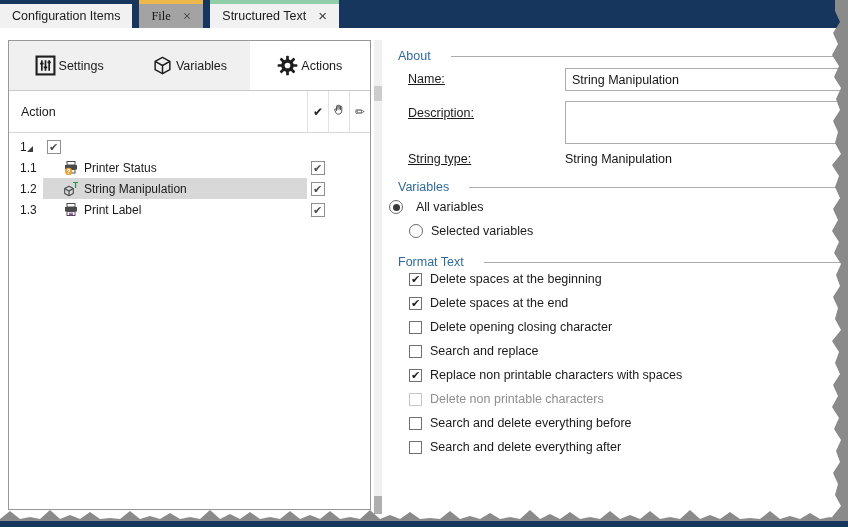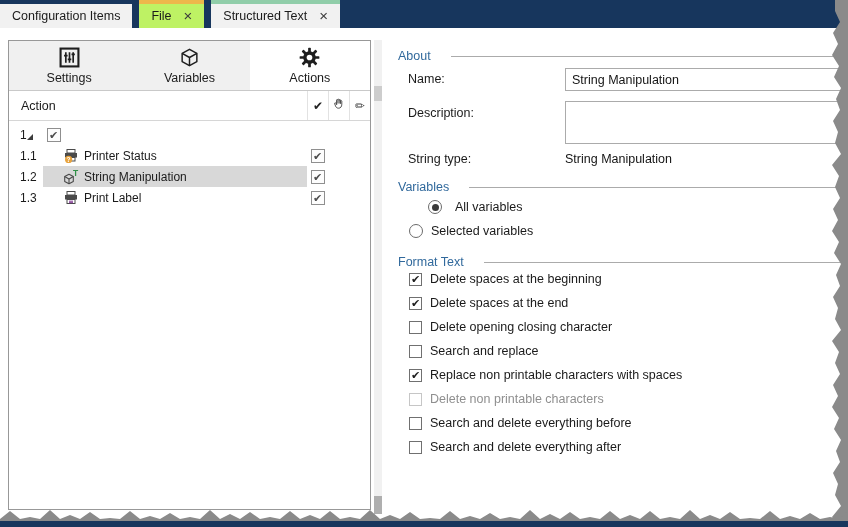--- a/index.html
+++ b/index.html
@@ -9,32 +9,32 @@
     background:#fff; font-family:"Liberation Sans","DejaVu Sans",sans-serif;
     color:#1a1a1a; font-size:12.5px;padding-left:44px;
   }
   
   .tabbar { position:absolute; left:0; top:0; width:848px; height:28px;
     background:#17365D; display:flex; align-items:stretch; }
   .tab { display:flex; flex-direction:column; margin-right:7px; cursor:default; }
   .tab-accent { height:4px; background:transparent; }
   .tab-body { flex:1; display:flex; align-items:center; padding:0 12px;
     background:#F1F1F1; white-space:nowrap; }
-  .tab.active .tab-body { background:#bef264; }
+  .tab.active .tab-body { background:#a3a3a3;font-family:Liberation Serif, serif; }
   .tab-close { margin-left:12px; font-size:15px; line-height:10px; color:#3c3c3c; }
   
   .panel-left { position:absolute; left:8px; top:40px; width:363px; height:470px;
     border:1px solid #989898; background:#fff; }
   .lp-toolbar { height:50px; display:flex; background:#F0F0F0; border-bottom:1px solid #C9C9C9; }
-  .tool-btn { flex:1; display:flex; flex-direction:column; align-items:center;
+  .tool-btn { flex:1; display:flex; flex-direction:row; align-items:center;
     justify-content:center; gap:3px; }
   .tool-btn.selected { background:#fff; }
   .tool-btn .ticon { width:21px; height:21px; display:flex; align-items:center; justify-content:center; }
   .tool-btn .tlabel { font-size:12.5px; }
-  .lp-header { height:30px; display:flex; align-items:center; border-bottom:1px solid #D6D6D6; }
+  .lp-header { height:42px; display:flex; align-items:center; border-bottom:1px solid #D6D6D6; }
   .lp-header-title { flex:1; padding-left:12px; }
   .hcell { width:21px; height:100%; display:flex; align-items:center; justify-content:center;
     border-left:1px solid #E2E2E2; font-size:12px; color:#222; }
   .rows { padding-top:3px; }
   .trow { height:21px; display:flex; align-items:center; font-size:12px; }
   .trow .num { width:34px; padding-left:11px; position:relative; color:#1a1a1a; height:21px;
     display:flex; align-items:center; }
   .expander { position:absolute; left:18px; top:10px; width:0; height:0;
     border-left:6px solid transparent; border-bottom:6px solid #3C3C3C; }
   .trow .content { width:264px; height:21px; display:flex; align-items:center; gap:5px; }
@@ -46,21 +46,21 @@
     display:flex; align-items:center; justify-content:center;
     font-size:11px; line-height:12px; color:#4D4D4D; }
   
   .vscroll { position:absolute; left:374px; top:40px; width:8px; height:472px; background:#F1F1F1; }
   .vthumb1 { position:absolute; left:0; top:46px; width:8px; height:15px; background:#CDCDCD; }
   .vthumb2 { position:absolute; left:0; top:456px; width:8px; height:18px; background:#AFAFAF; }
   
   .sec-h { position:absolute; display:flex; align-items:center; gap:20px; height:16px; right:6px; }
   .sec-h .sec-title { color:#31699C; white-space:nowrap; }
   .sec-h .rule { flex:1; height:1px; background:#ABABAB; }
-  .flabel { position:absolute; color:#1a1a1a; }
+  .flabel { position:absolute; color:#1a1a1a;text-decoration:underline; }
   .fvalue { position:absolute; color:#141414; }
   .tinput { position:absolute; border:1px solid #ABABAB; background:#fff; padding:0 6px;
     font-family:"Liberation Sans","DejaVu Sans",sans-serif; font-size:12.5px; color:#141414; }
   textarea.tinput { resize:none; padding:3px 6px; }
   .radio-row { position:absolute; display:flex; align-items:center; gap:8px; height:16px; }
   .radio { width:14px; height:14px; border:1px solid #6B6B6B; border-radius:50%;
     background:#fff; display:flex; align-items:center; justify-content:center; }
   .radio.sel::after { content:''; width:7px; height:7px; border-radius:50%; background:#3A3A3A; }
   .check-list { position:absolute; left:409px; top:267px; display:flex; flex-direction:column; }
   .check-row { height:24px; display:flex; align-items:center; gap:8px; }
@@ -224,21 +224,21 @@
   <span class="flabel" style="left:408px; top:106px;">Description:</span>
   <textarea class="tinput" style="left: 565px; top: 101px; width: 283px; height: 43px;"></textarea>
   <span class="flabel" style="left:408px; top:152px;">String type:</span>
   <span class="fvalue" style="left:565px; top:152px;">String Manipulation</span>
 
   <div class="sec-h" style="left:398px; top:179px;">
     <span class="sec-title">Variables</span>
     <span class="rule"></span>
   </div>
   <div id="radio-zone">
-      <div class="radio-row" style="left: 428px; top: 199px; gap: 13px;">
+      <div class="radio-row" style="left: 389px; top: 199px; gap: 13px;">
         <span class="radio sel"></span>
         <span>All variables</span>
       </div>
       <div class="radio-row" style="left: 409px; top: 223px;">
         <span class="radio"></span>
         <span>Selected variables</span>
       </div>
     </div>
 
   <div class="sec-h" style="left:398px; top:254px;">

